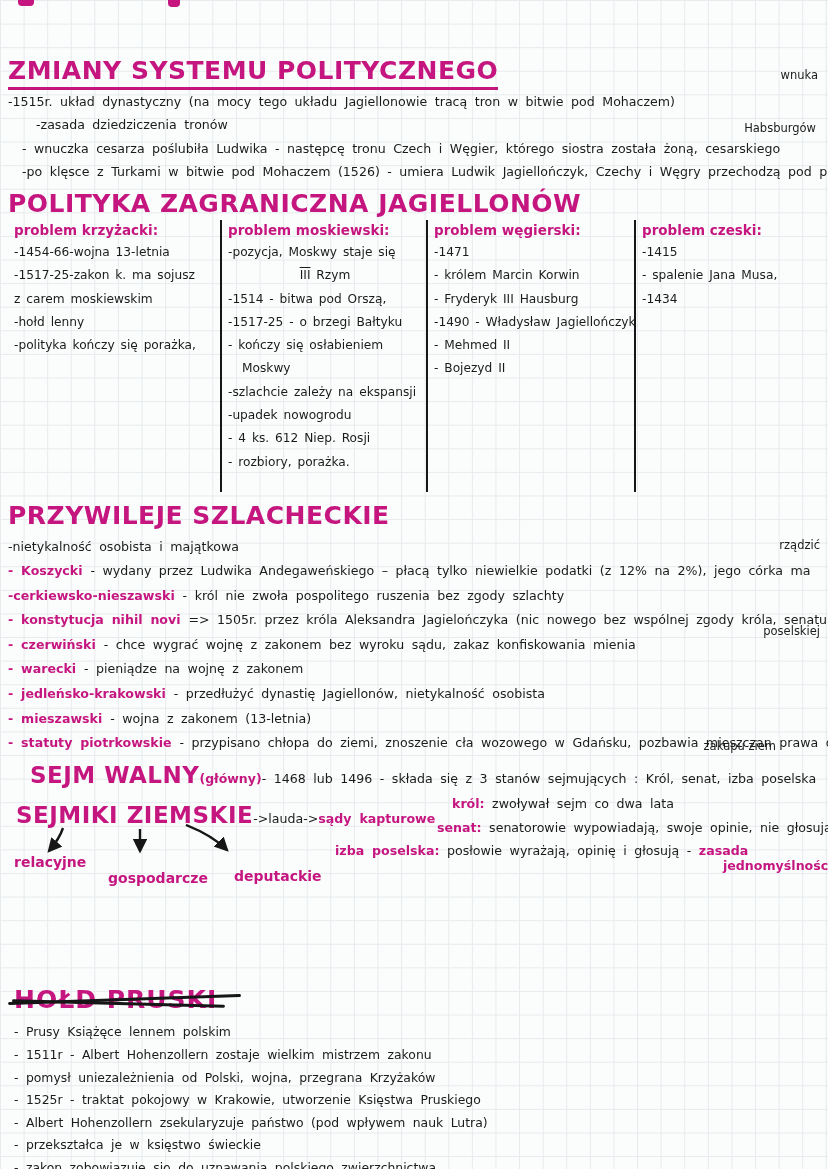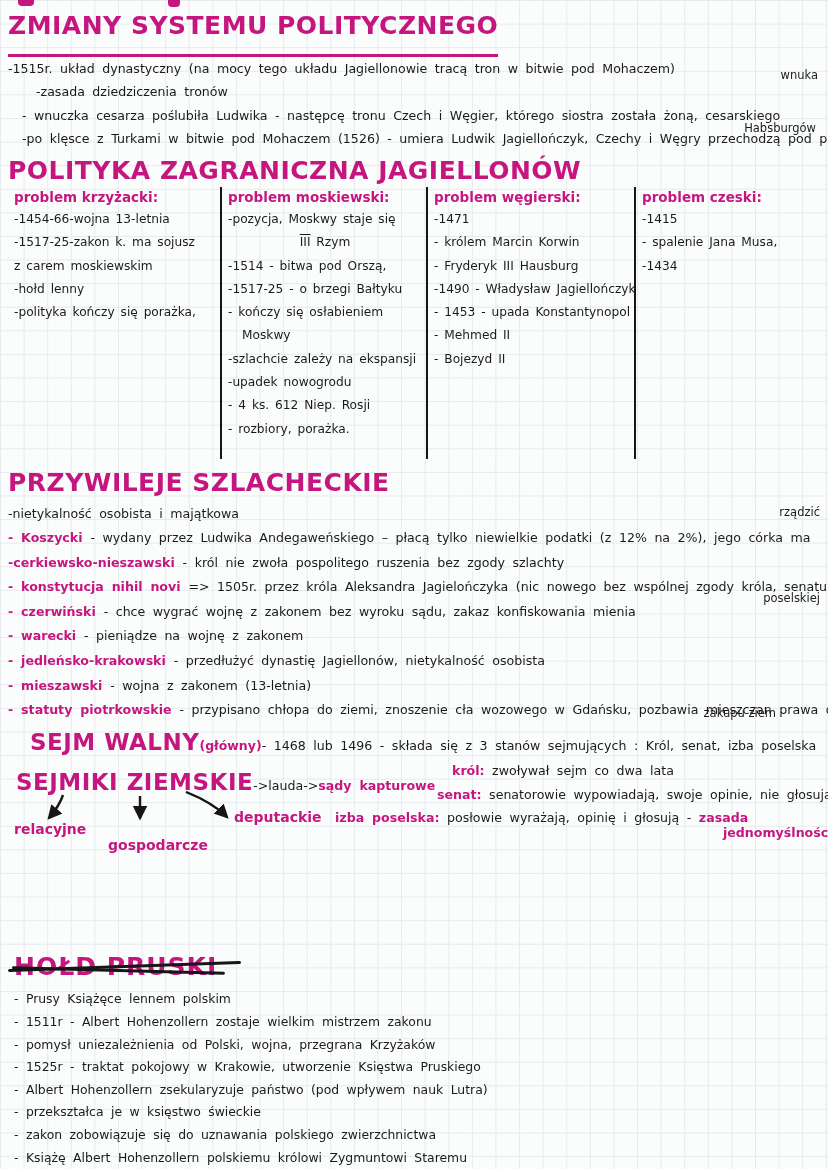--- a/index.html
+++ b/index.html
@@ -11,21 +11,21 @@
       linear-gradient(to bottom,#e7ebed 1px,transparent 1px);
     background-size:23.6px 23.6px;
     font-family:"DejaVu Sans",sans-serif;
     color:#1b1b1b;
   }
   .pink{color:#c51680;}
   .t1{
     display:inline-block;color:#c51680;font-weight:bold;font-size:25px;
     letter-spacing:.5px;margin:0;line-height:1.1;
   }
-  .t1.underlined{border-bottom:3.5px solid #c51680;padding-bottom:14px;}
+  .t1.underlined{border-bottom:3.5px solid #c51680;padding-bottom:2px;margin-top:45px;}
   .cutmark{position:absolute;background:#c51680;border-radius:0 0 4px 4px;}
   section{position:relative;}
   .ln{font-size:12.6px;line-height:23.5px;word-spacing:3.5px;white-space:nowrap;}
   .key{color:#c51680;font-weight:bold;}
   .note{position:absolute;font-size:11.5px;white-space:nowrap;}
   
   .sec-zmiany{padding:12px 0 0 8px;}
   .zm-lines{margin-top:0;}
   .ind1{margin-left:28px;}
   .ind2{margin-left:14px;}
@@ -107,21 +107,20 @@
       <div class="cl">- 4 ks. 612 Niep. Rosji</div>
       <div class="cl">- rozbiory, porażka.</div>
     </div>
 
     <div class="col c3">
       <div class="ch">problem węgierski:</div>
       <div class="cl">-1471</div>
       <div class="cl">- królem Marcin Korwin</div>
       <div class="cl">- Fryderyk III Hausburg</div>
       <div class="cl">-1490 - Władysław Jagiellończyk</div>
-      <div class="cl">- 1453 - upada Konstantynopol</div>
       <div class="cl">- Mehmed II</div>
       <div class="cl">- Bojezyd II</div>
     </div>
 
     <div class="col c4">
       <div class="ch">problem czeski:</div>
       <div class="cl">-1415</div>
       <div class="cl">- spalenie Jana Musa,</div>
       <div class="cl">-1434</div>
     </div>
@@ -197,21 +196,21 @@
         <path d="M0,0 L6,3 L0,6 z" fill="#161616"></path>
       </marker>
     </defs>
     <path d="M45,4 C42,13 37,20 31,27" fill="none" stroke="#161616" stroke-width="2.4" marker-end="url(#ah)"></path>
     <path d="M122,5 L122,27" fill="none" stroke="#161616" stroke-width="2.4" marker-end="url(#ah)"></path>
     <path d="M168,1 C188,9 200,17 209,26" fill="none" stroke="#161616" stroke-width="2.4" marker-end="url(#ah)"></path>
   </svg>
 
   <div class="abs branch" style="left:14px;top:92px;">relacyjne</div>
   <div class="abs branch" style="left:108px;top:108px;text-align:center;">gospodarcze</div>
-  <div class="abs branch" style="left:234px;top:80px;">deputackie</div>
+  <div class="abs branch" style="left:234px;top:106px;">deputackie</div>
 </section>
 
 <section class="sec-hold">
   <div class="strike-wrap">
     <h1 class="t1">HOŁD PRUSKI</h1>
     <div class="sline sl1"></div>
     <div class="sline sl2"></div>
   </div>
   <div class="hold-lines">
     <div class="ln">- Prusy Książęce lennem polskim</div>

